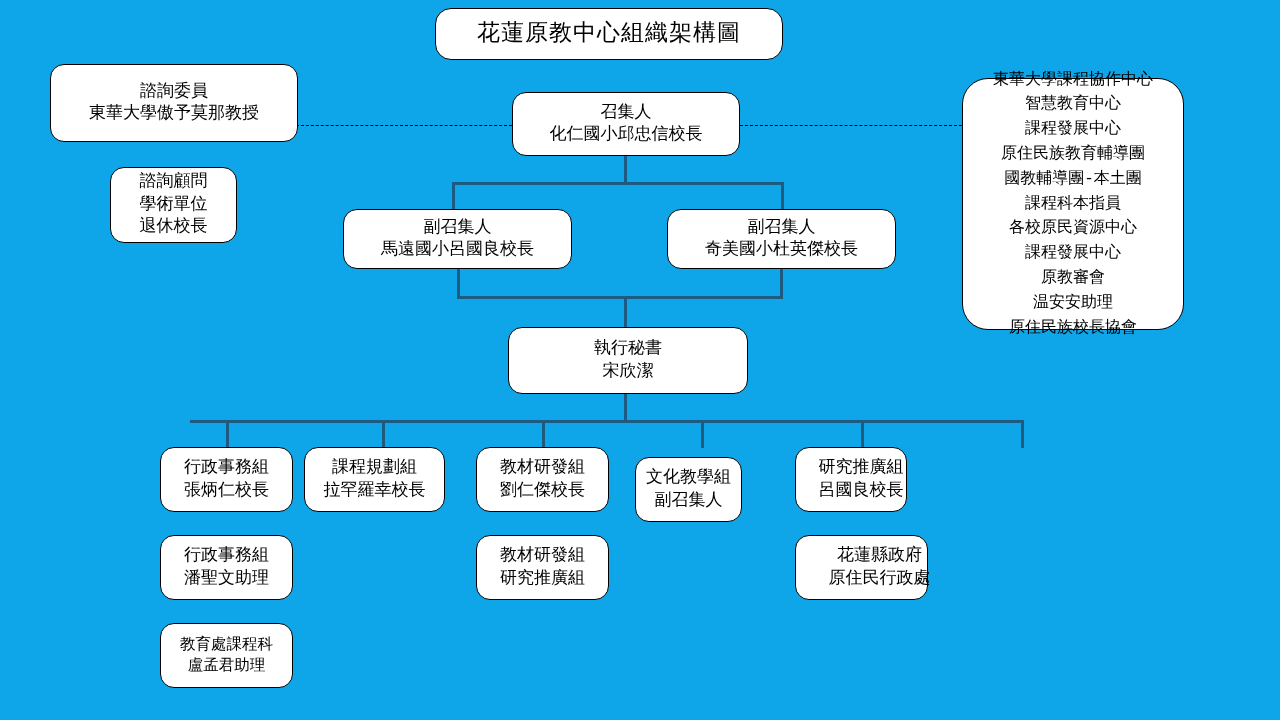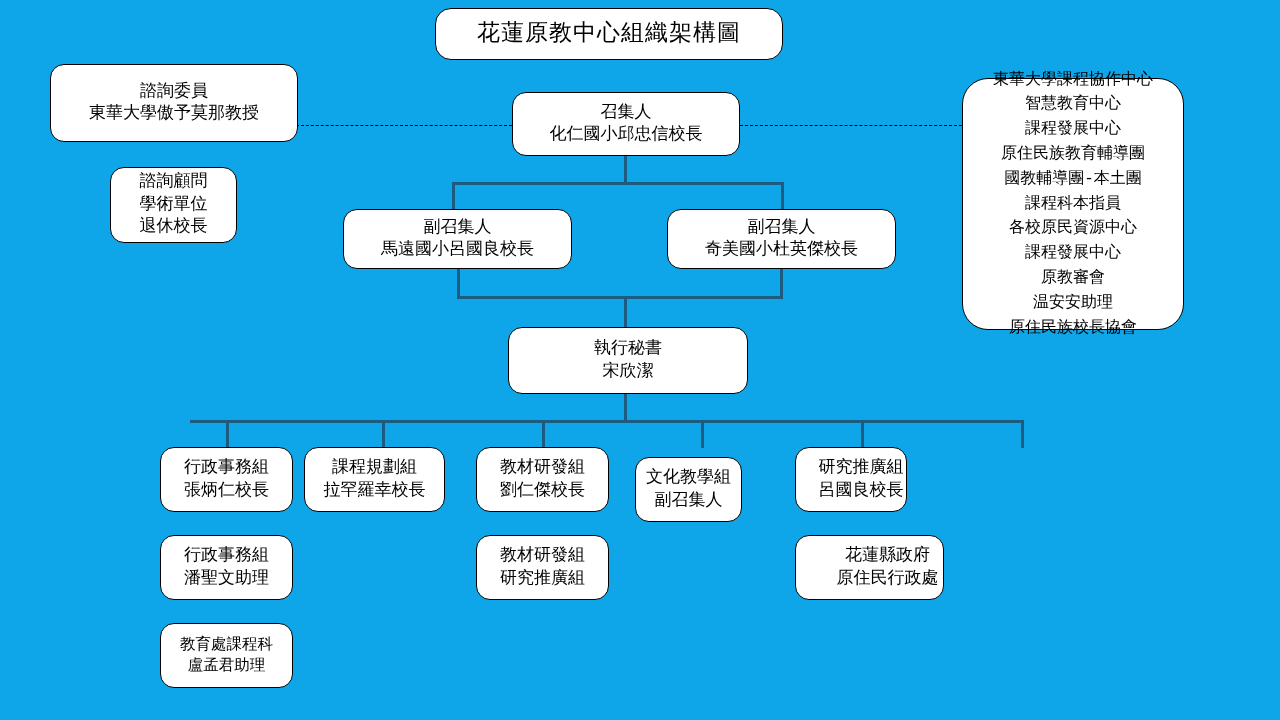--- a/index.html
+++ b/index.html
@@ -170,19 +170,19 @@
 
   <div class="node" style="left:635px; top:457px; width:107px; height:65px;">
     <span class="ln">文化教學組</span>
     <span class="ln">副召集人</span>
   </div>
 
   <div class="node" style="left:795px; top:447px; width:112px; height:65px;padding-left:20px;">
     <span class="ln">研究推廣組</span>
     <span class="ln">呂國良校長</span>
   </div>
-  <div class="node" style="left:795px; top:535px; width:149px; height:65px;padding-left:36px;">
+  <div class="node" style="left:795px; top:535px; width:133px; height:65px;padding-left:36px;">
     <span class="ln">花蓮縣政府</span>
     <span class="ln">原住民行政處</span>
   </div>
 
 
 </div>
 
 </body></html>

